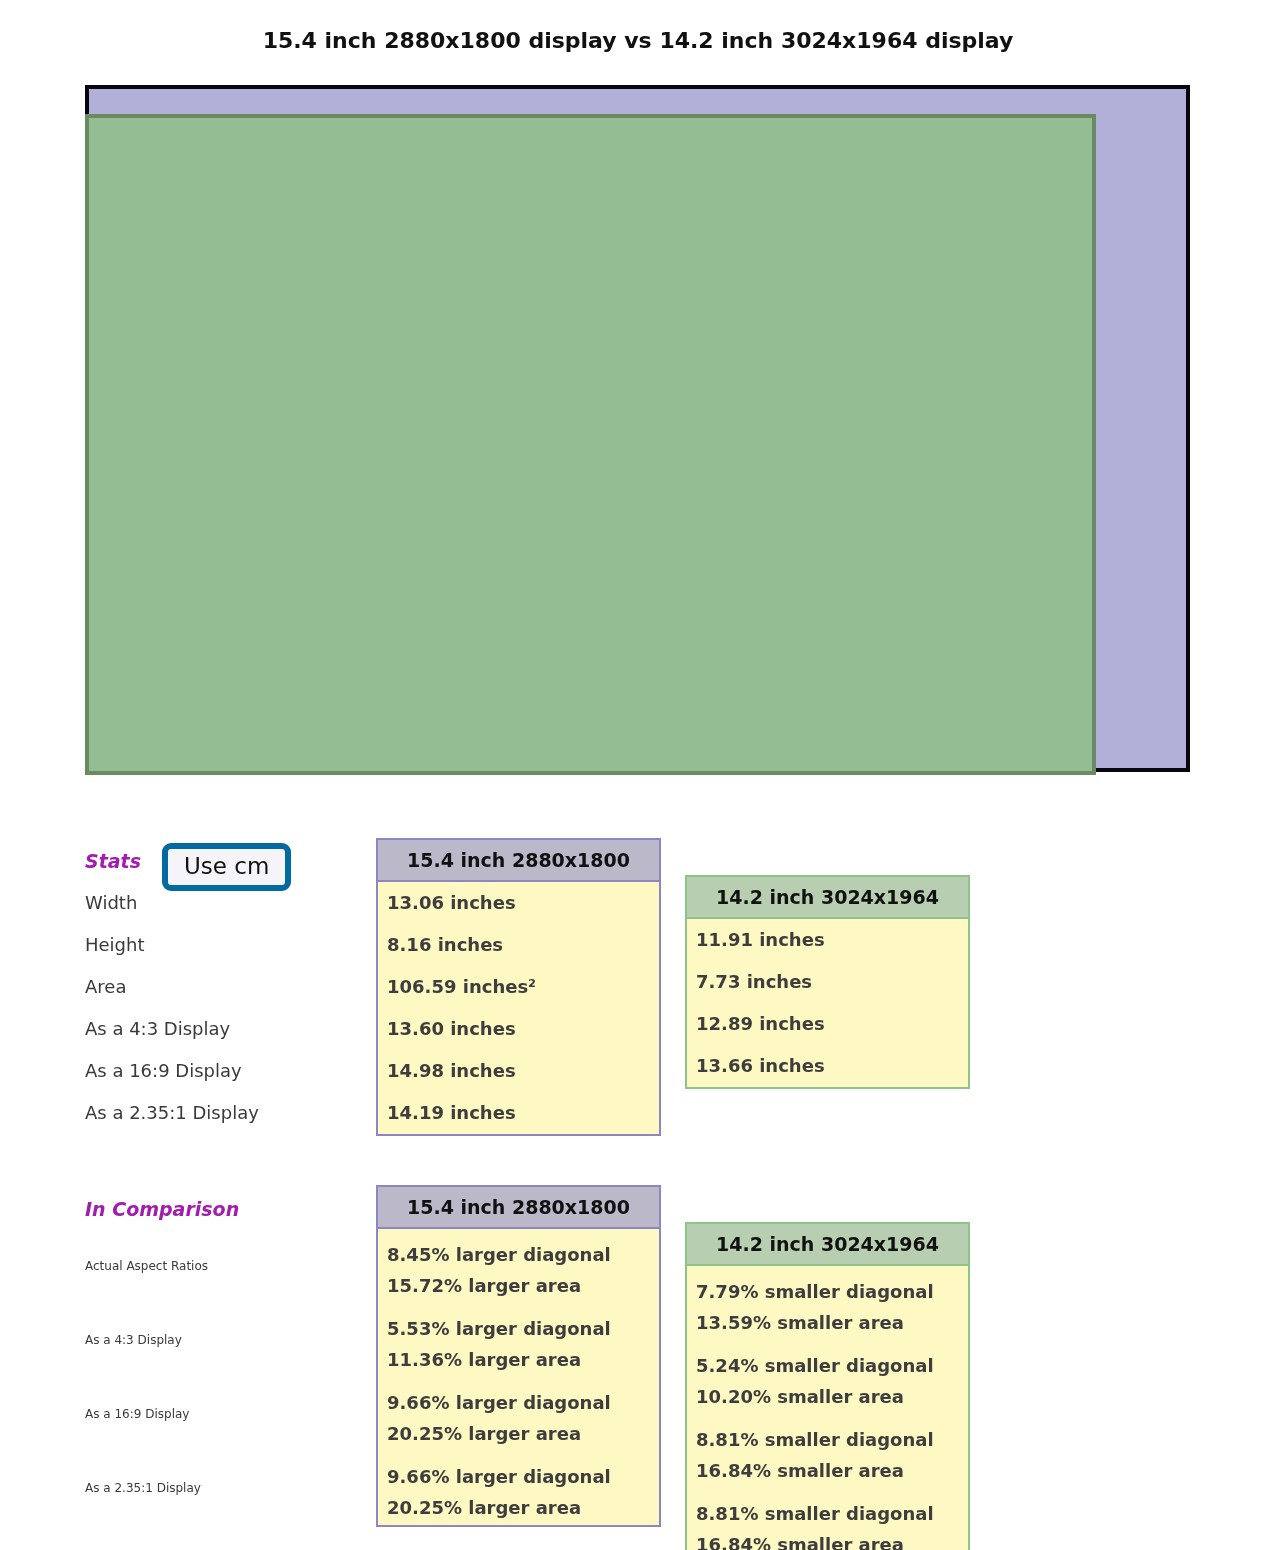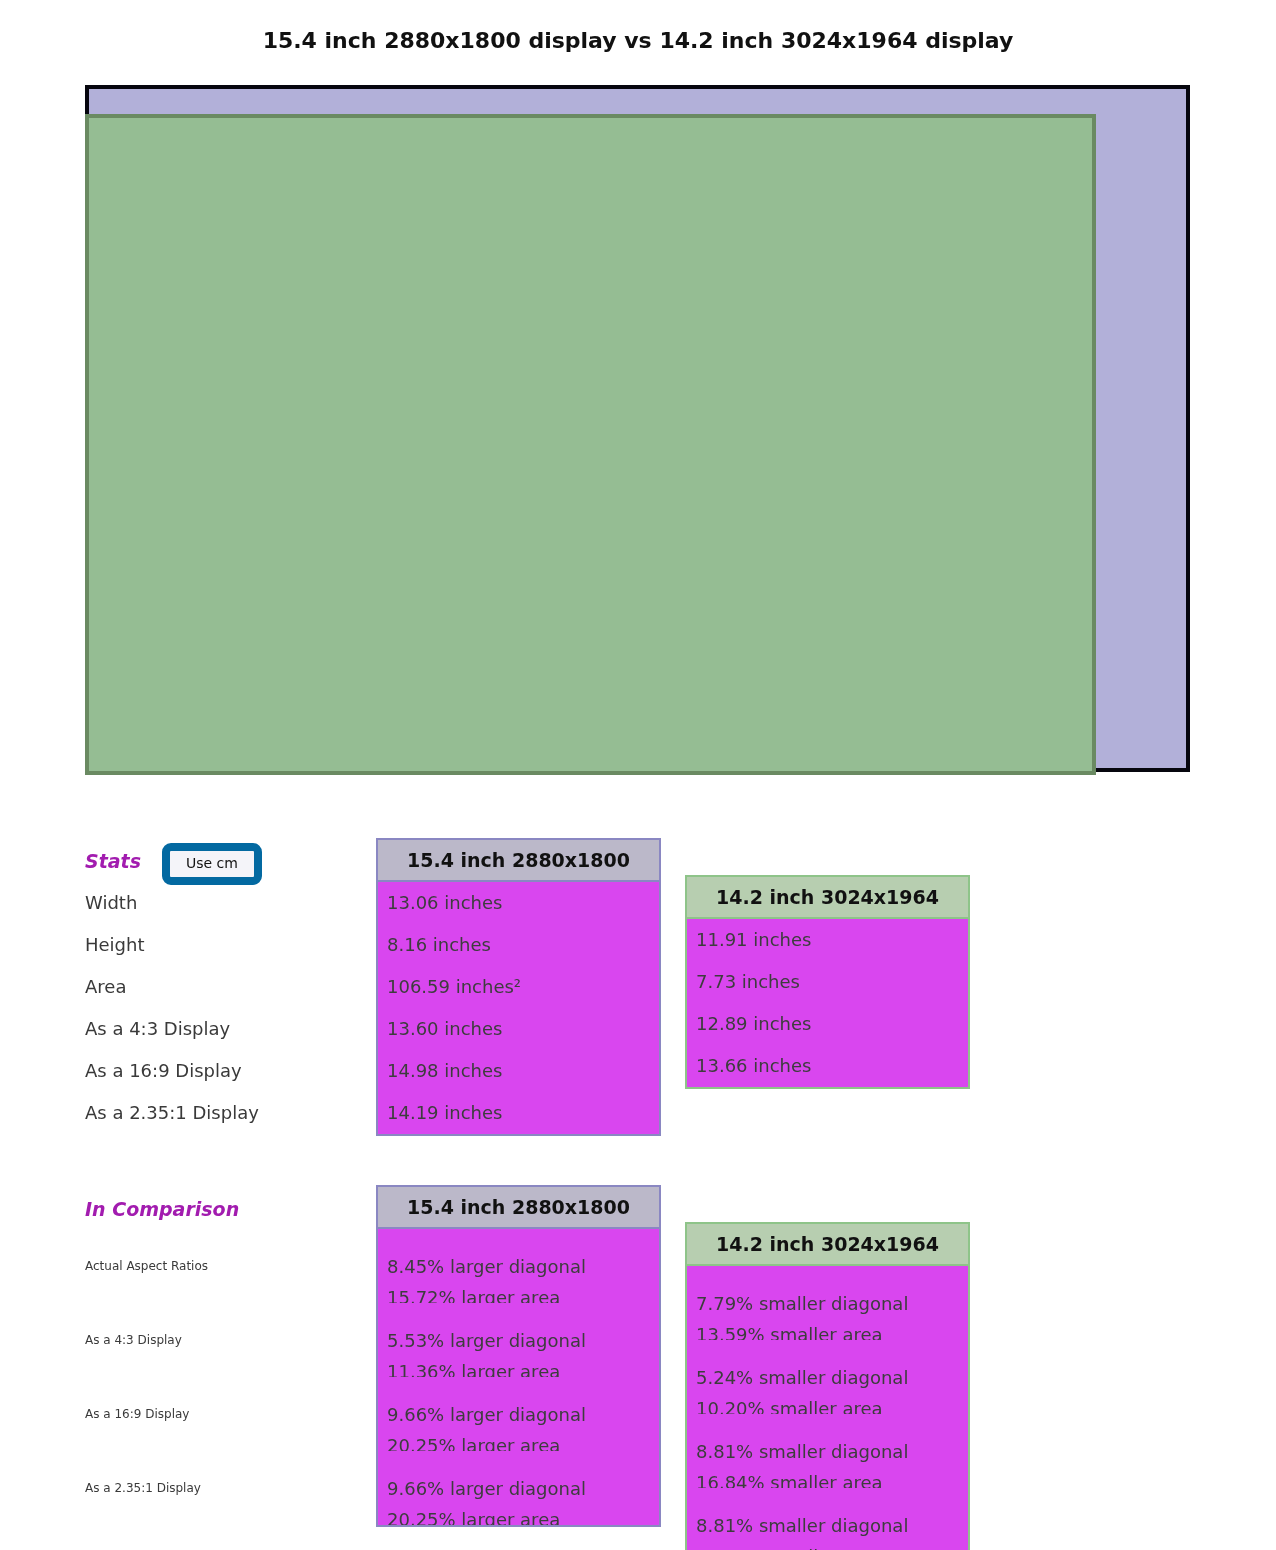--- a/index.html
+++ b/index.html
@@ -55,43 +55,44 @@
     color: #a21caf;
     font-style: italic;
   }
   .stats-heading { top: 850px; }
   .comparison-heading { top: 1198px; }
 
   .unit-button {
     position: absolute;
     left: 162px; top: 843px;
     font-family: "DejaVu Sans", sans-serif;
-    font-size: 14px;
+    font-size: 23px;
     color: #111;
     background: #f4f4f9;
-    border: 8px solid #0369a1;
+    border: 6px solid #0369a1;
     border-radius: 9px;
     padding: 4px 16px 6px 16px;
     cursor: pointer;
   }
 
   
   .col { position: absolute; width: 285px; }
   .col-header {
     box-sizing: border-box;
     height: 44px;
     line-height: 40px;
     text-align: center;
     font-size: 19px;
     font-weight: bold;
     color: #111;
   }
   .col-body {
     box-sizing: border-box;
-    background: #d946ef;
+    background: #fef9c3;
+    font-weight: bold;
   }
   .purple .col-header { background: #bbb8c9; border: 2px solid #8a87c2; }
   .purple .col-body   { border: 2px solid #8a87c2; border-top: none; }
   .green  .col-header { background: #b7ceb0; border: 2px solid #8ec489; }
   .green  .col-body   { border: 2px solid #8ec489; border-top: none; }
 
   .stats-col  { top: 838px; }
   .comp-col   { top: 1185px; }
   .col-1 { left: 376px; }
   .col-2 { left: 685px; margin-top: 37px; }
@@ -100,21 +101,21 @@
     height: 42px;
     line-height: 42px;
     padding-left: 9px;
     font-size: 18px;
     white-space: nowrap;
     overflow: hidden;
   }
   .comp-cell {
     height: 74px;
     box-sizing: border-box;
-    padding: 22px 0 0 9px;
+    padding: 10px 0 0 9px;
     font-size: 18px;
     line-height: 31px;
     white-space: nowrap;
     overflow: hidden;
   }
 
   
   .row-labels { position: absolute; left: 85px; color: #3a3a3a; }
   .stats-labels { top: 882px; }
   .comp-labels  { top: 1229px; }

